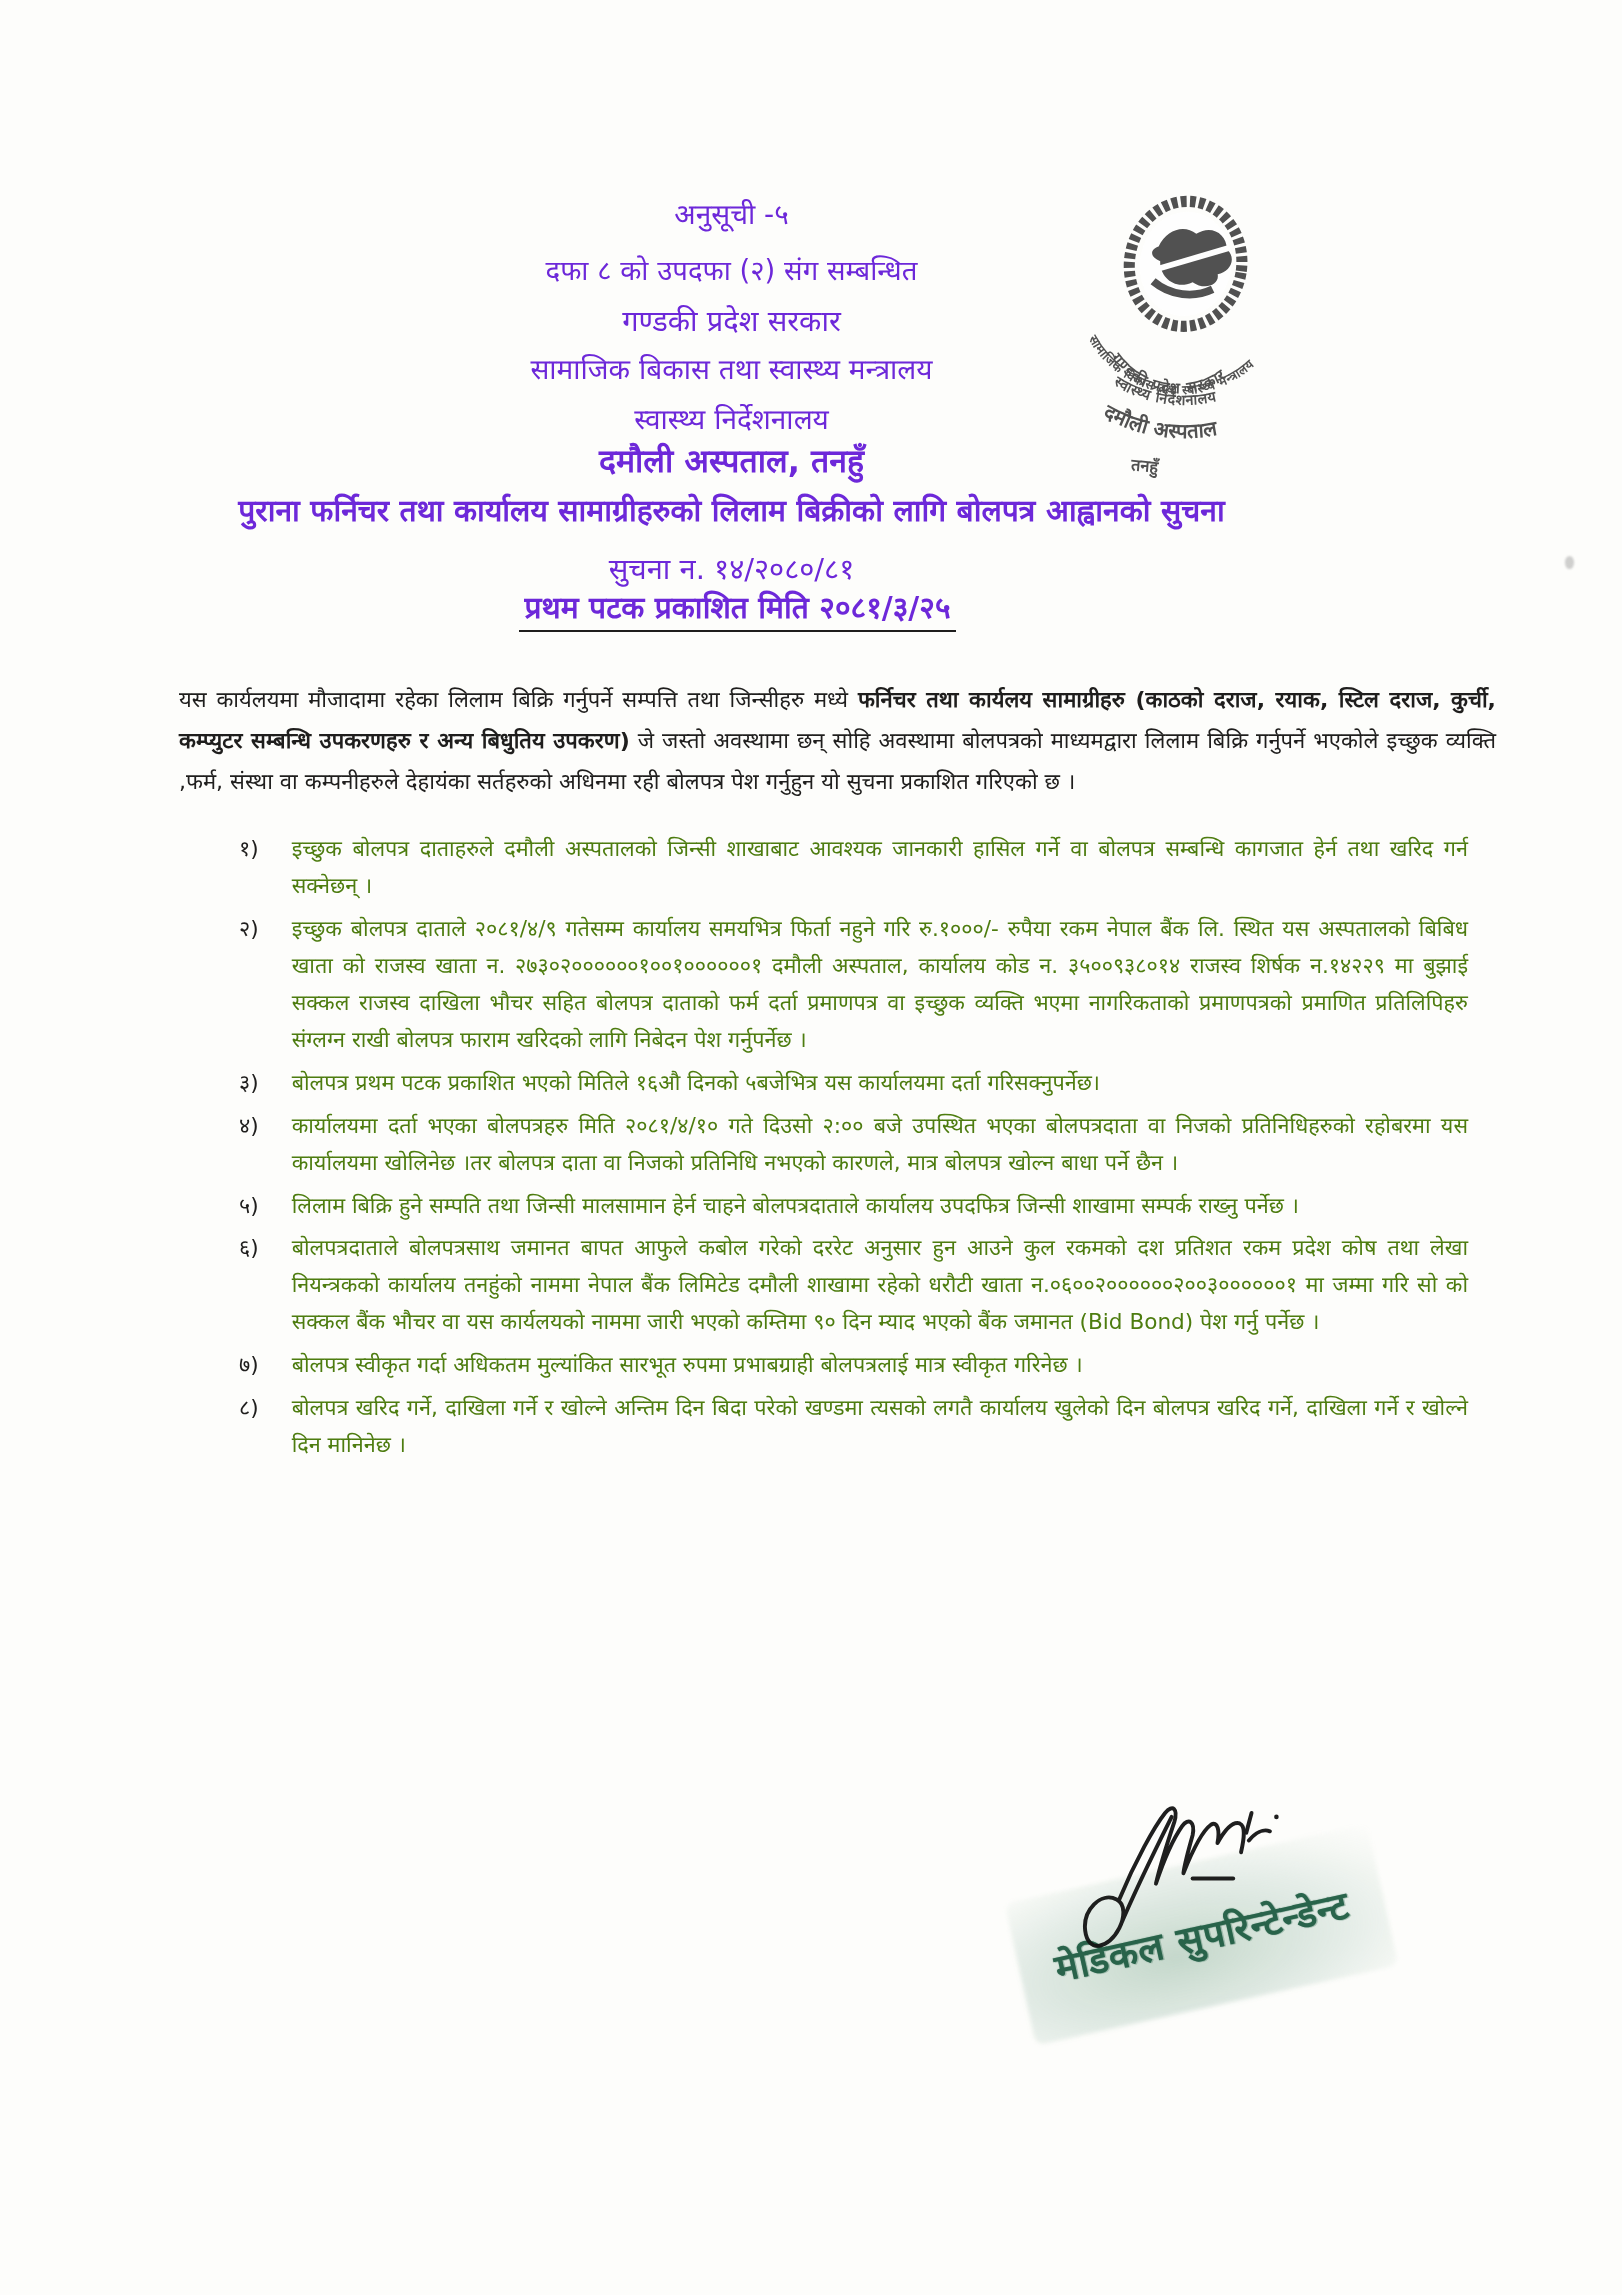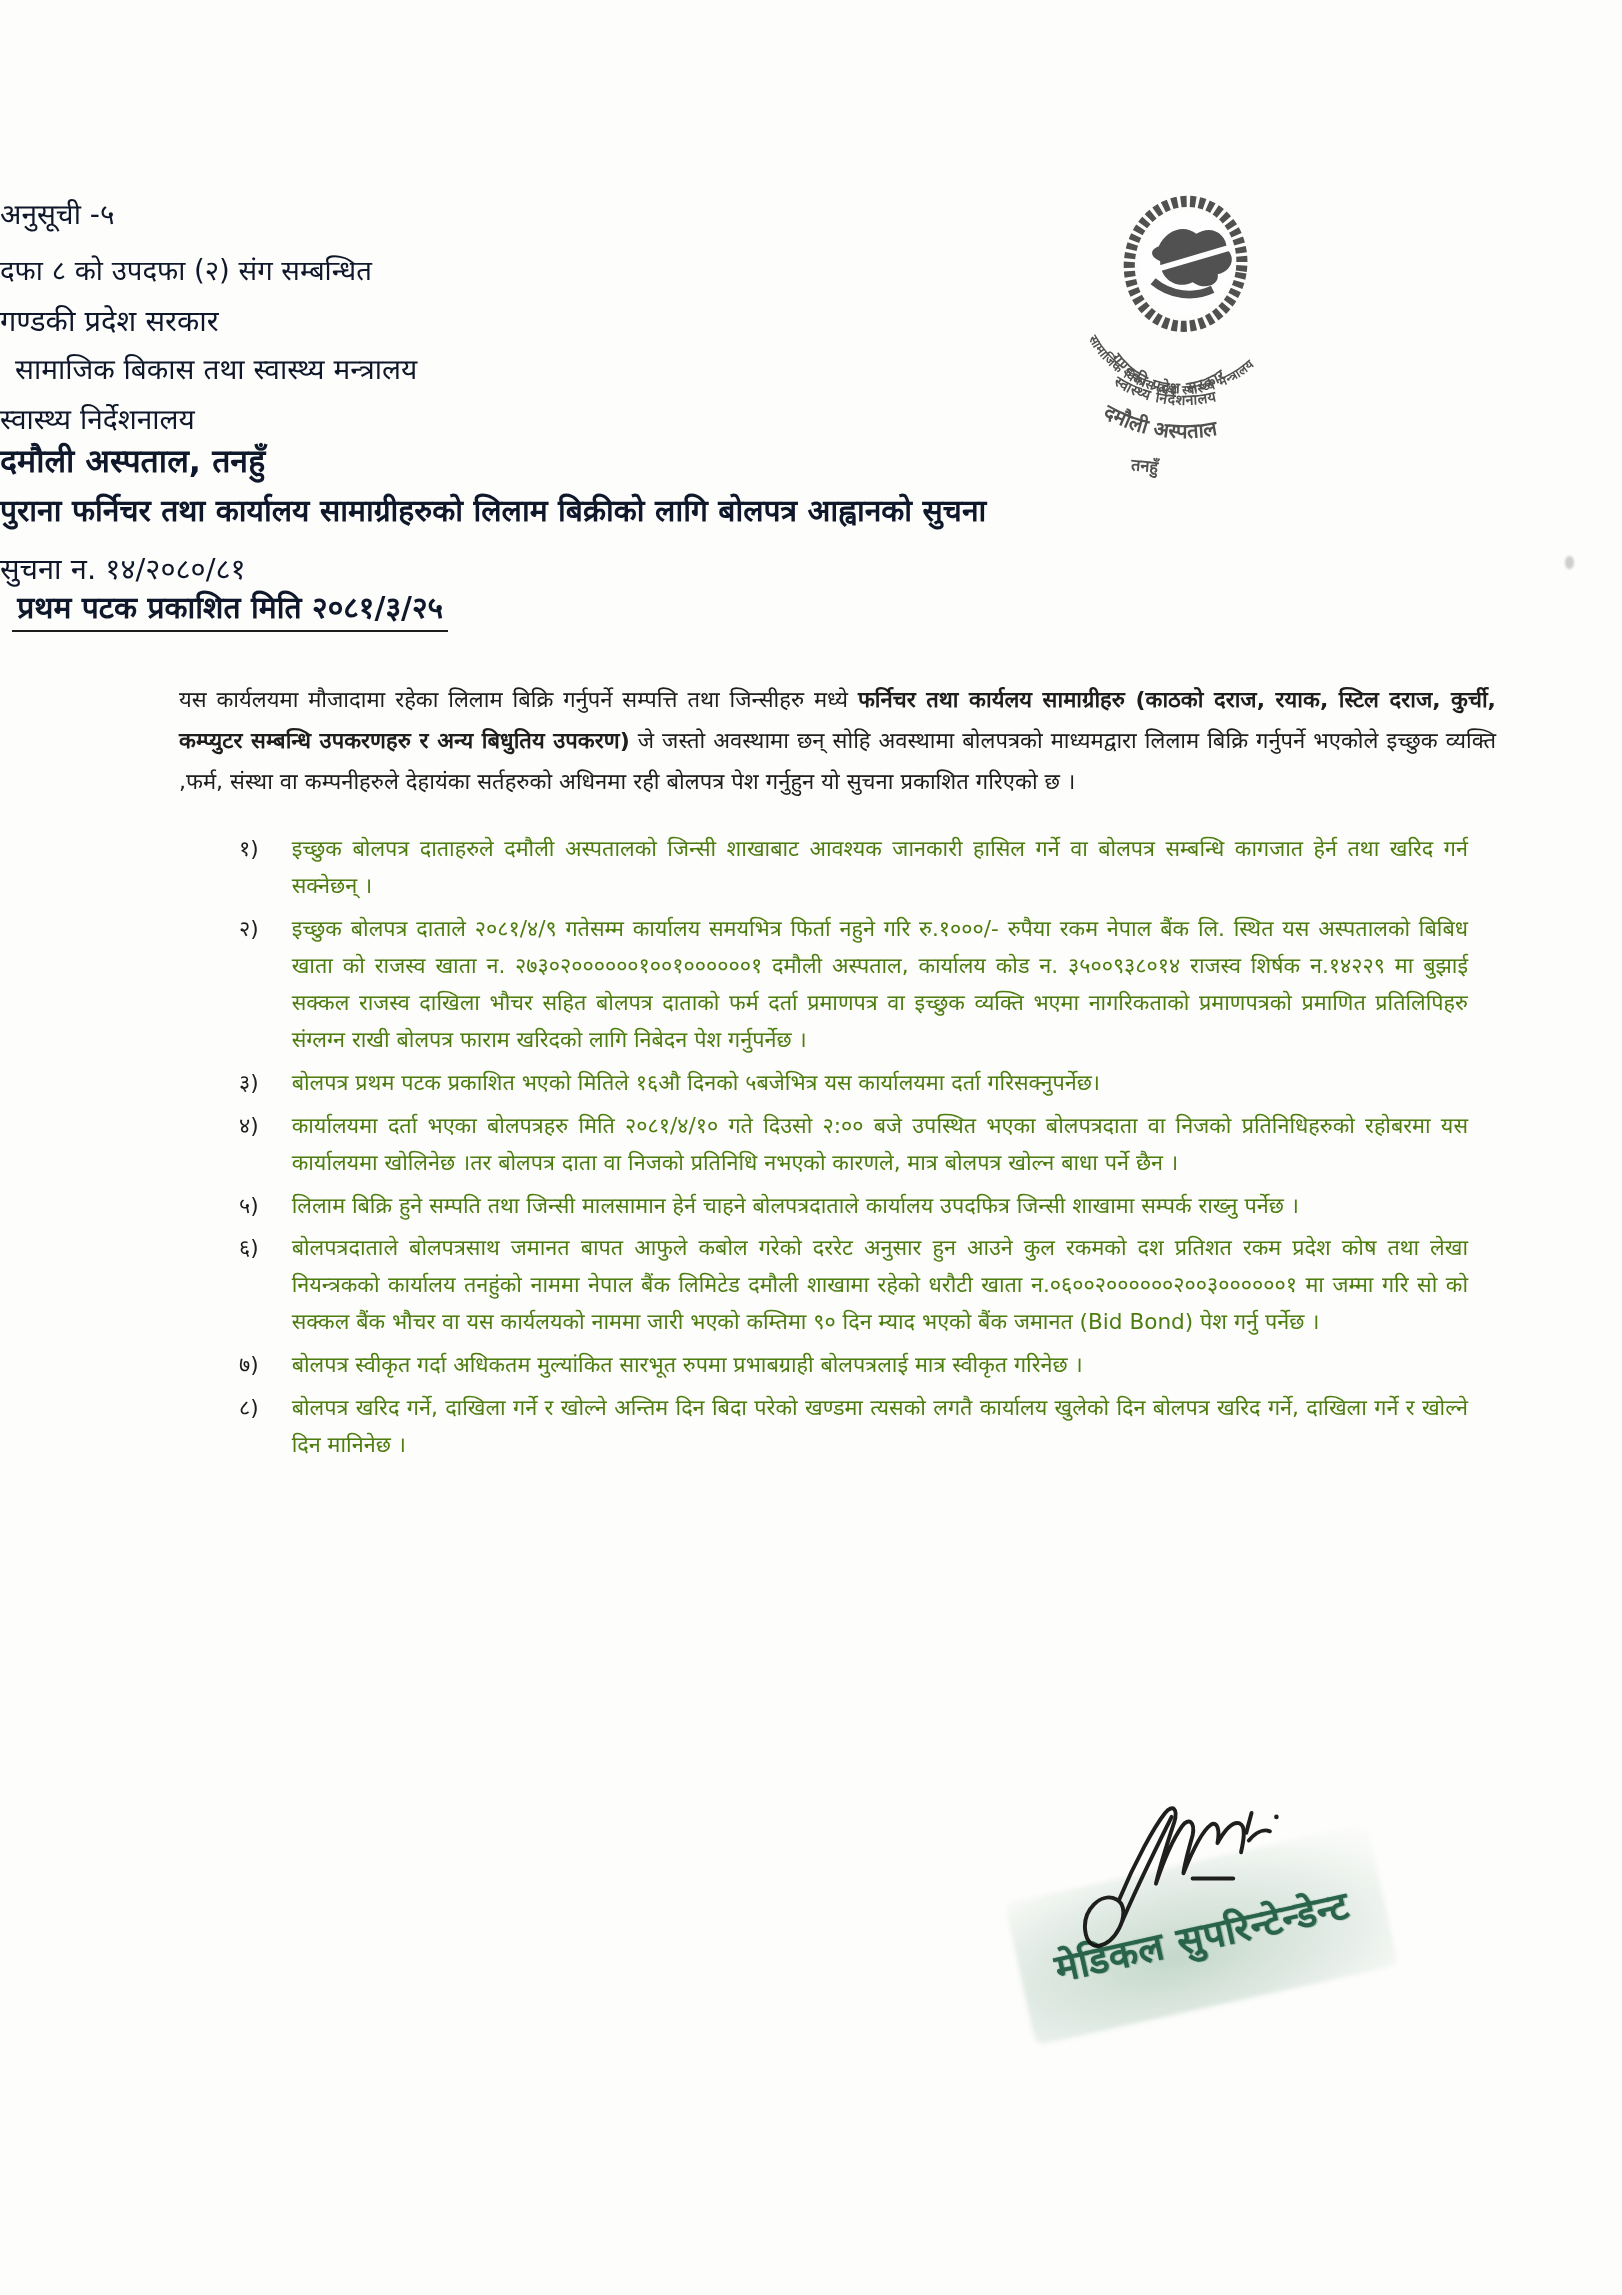--- a/index.html
+++ b/index.html
@@ -5,25 +5,25 @@
   html,body{margin:0;padding:0;}
   body{
     width:1623px;height:2295px;position:relative;
     background:#fdfdfb;
     font-family:"DejaVu Sans",sans-serif;
     color:#222120;
   }
   .page{position:absolute;inset:0;overflow:hidden;}
 
   
-  .hline{position:absolute;left:0;width:1463px;text-align:left;white-space:nowrap;color:#0f172a;}
+  .hline{position:absolute;left:0;width:1463px;text-align:center;white-space:nowrap;color:#6d28d9;}
   .h0{top:194px;font-size:28px;}
   .h1{top:251px;font-size:27.5px;}
   .h2{top:300px;font-size:29px;}
-  .h3{top:349px;font-size:28px;padding-left:15px;}
+  .h3{top:349px;font-size:28px;}
   .h4{top:399px;font-size:28px;}
   .office{top:438px;font-size:32px;font-weight:bold;}
   .title{top:489px;font-size:30px;font-weight:bold;}
   .notice-no{top:548px;font-size:29px;font-weight:500;}
   .published{top:586px;font-size:30px;font-weight:bold;}
   .published .u{border-bottom:2.6px solid #1e1d1c;padding:0 5.2px 5.2px;margin-left:12px;}
 
   
   .intro{
     position:absolute;left:179px;top:657px;width:1317px;

